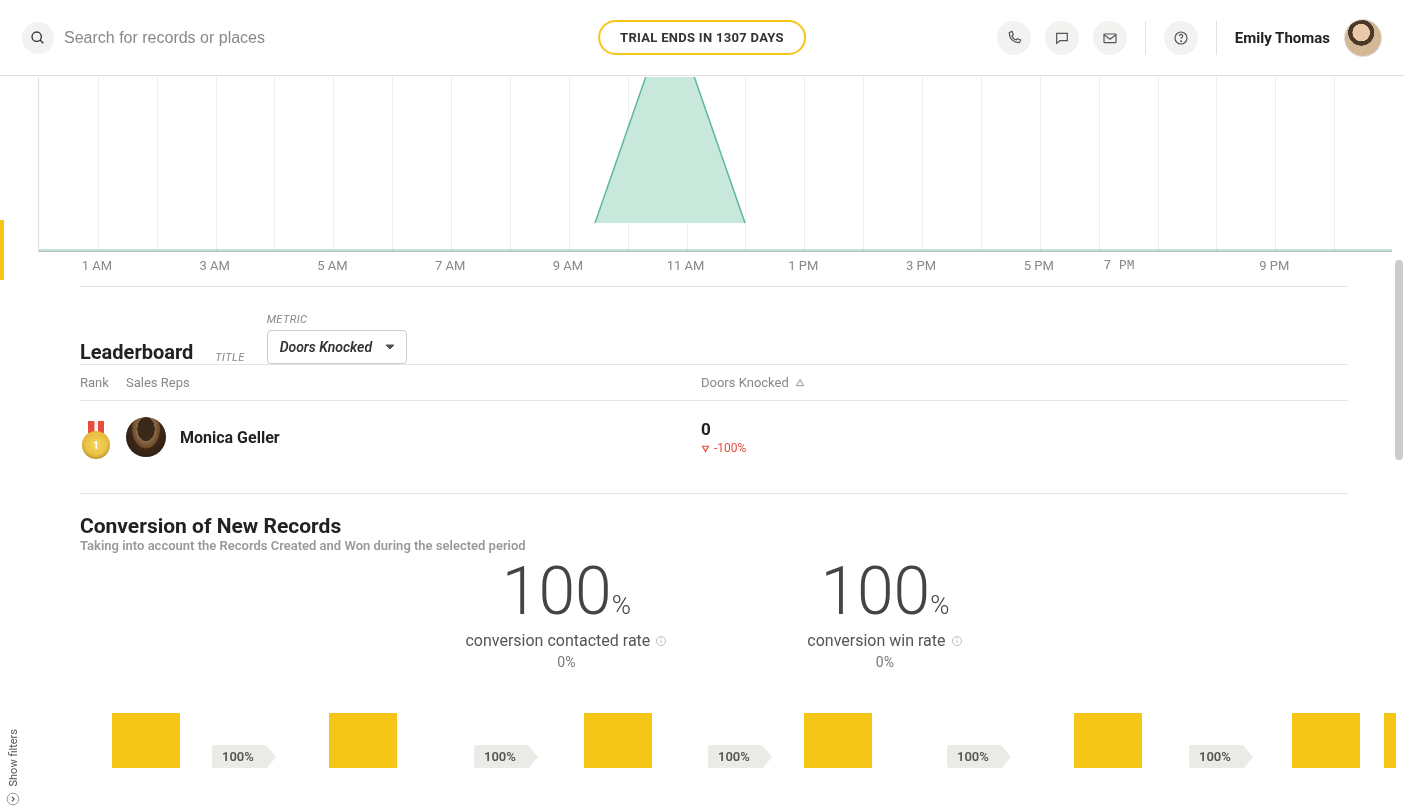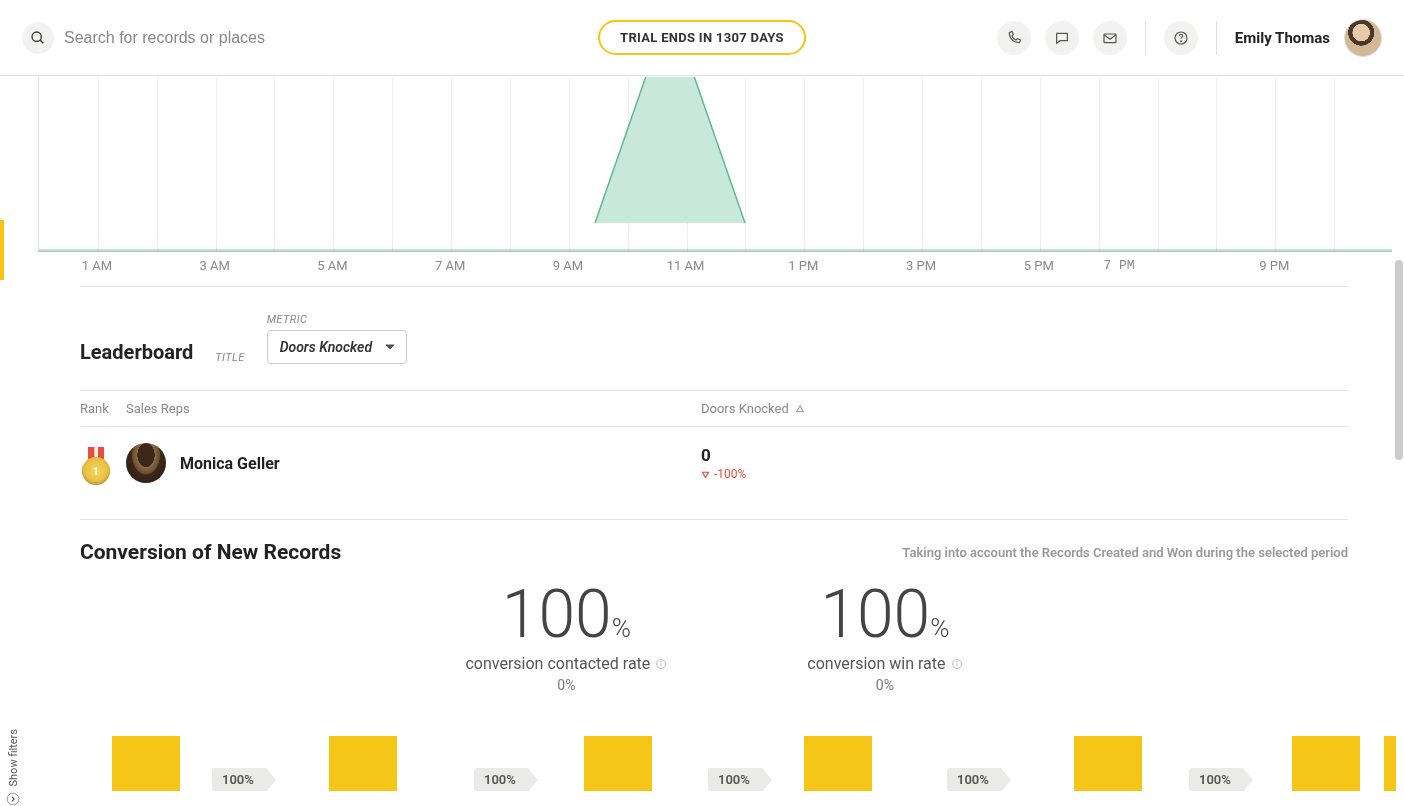--- a/index.html
+++ b/index.html
@@ -215,21 +215,20 @@
   right: 10px;
   top: 50%;
   transform: translateY(-50%);
   width: 12px;
   height: 12px;
   stroke: #555;
   fill: #555;
 }
 
 .lb-table {
-  margin-top: 26px;
 }
 .lb-th-row {
   display: flex;
   border-top: 1px solid #e5e5e5;
   border-bottom: 1px solid #e5e5e5;
   padding: 10px 0;
   font-size: 13px;
   color: #888;
 }
 .col-rank { width: 46px; }
@@ -284,22 +283,23 @@
 .metric-change { font-size: 12px; color: #e74c3c; display: flex; align-items: center; gap: 4px; }
 .metric-change svg { width: 9px; height: 9px; fill: none; stroke: #e74c3c; stroke-width: 1.5; }
 
 
 .conversion {
   padding: 20px 50px 0 50px;
 }
 .conv-head {
   display: flex;
   justify-content: space-between;
-  align-items: center;
-  margin-bottom: 18px;
+  align-items: flex-start;
+  margin-bottom: 6px;
+  flex-direction: column;
 }
 .conv-title { font-size: 21px; font-weight: 700; color: #222; }
 .conv-sub { font-size: 13px; color: #999; font-weight: 600; }
 
 .conv-stats {
   display: flex;
   justify-content: center;
   gap: 140px;
   margin-bottom: 28px;
 }

